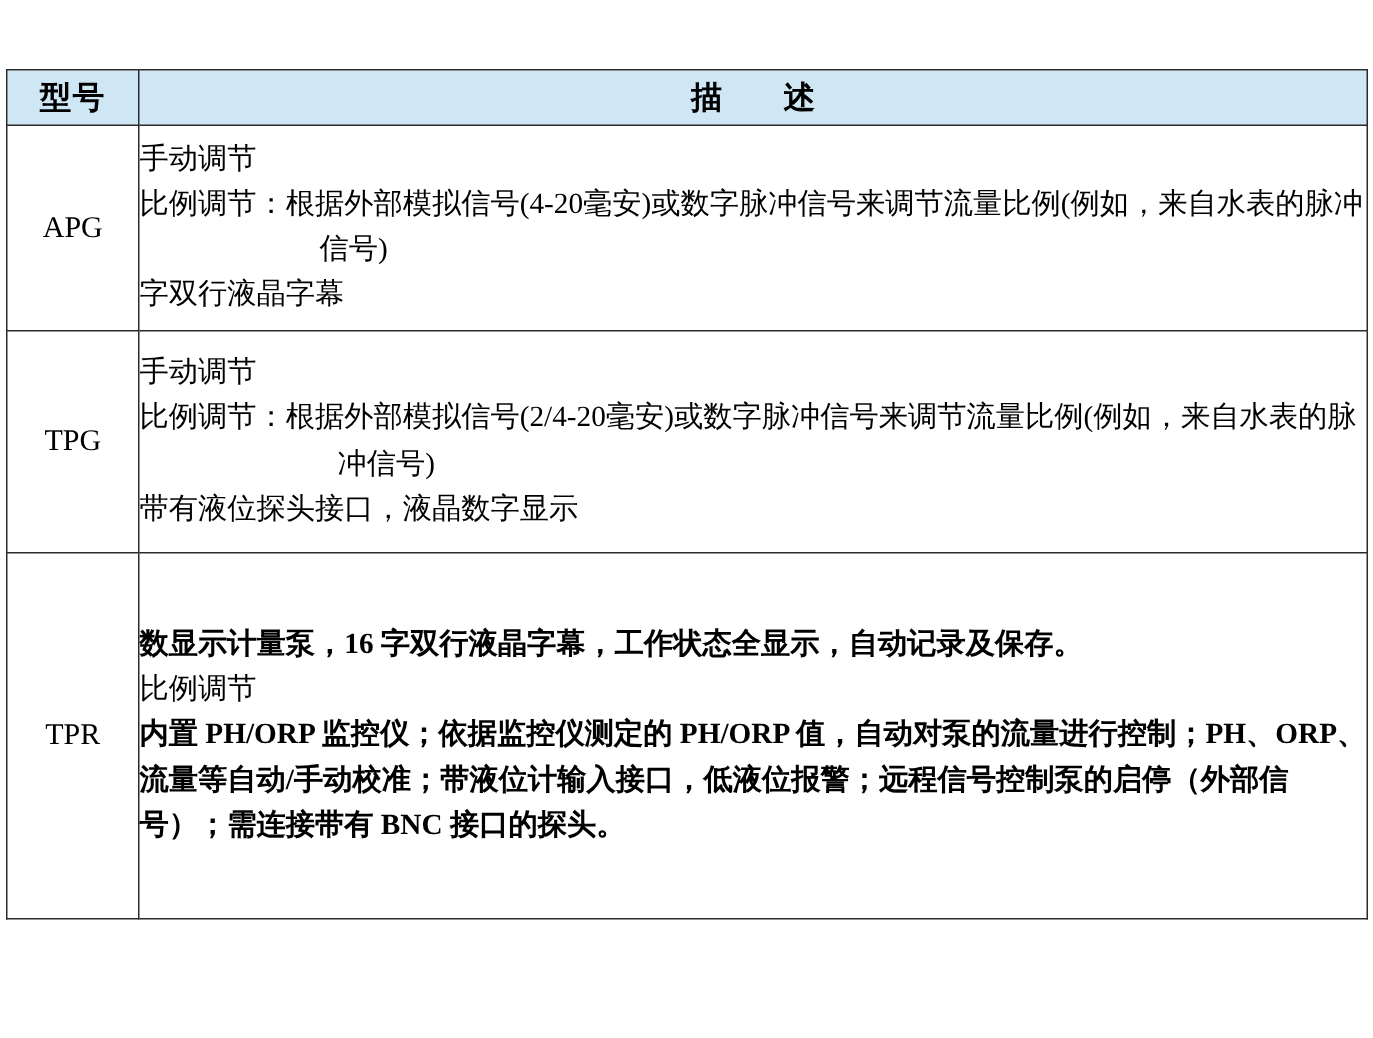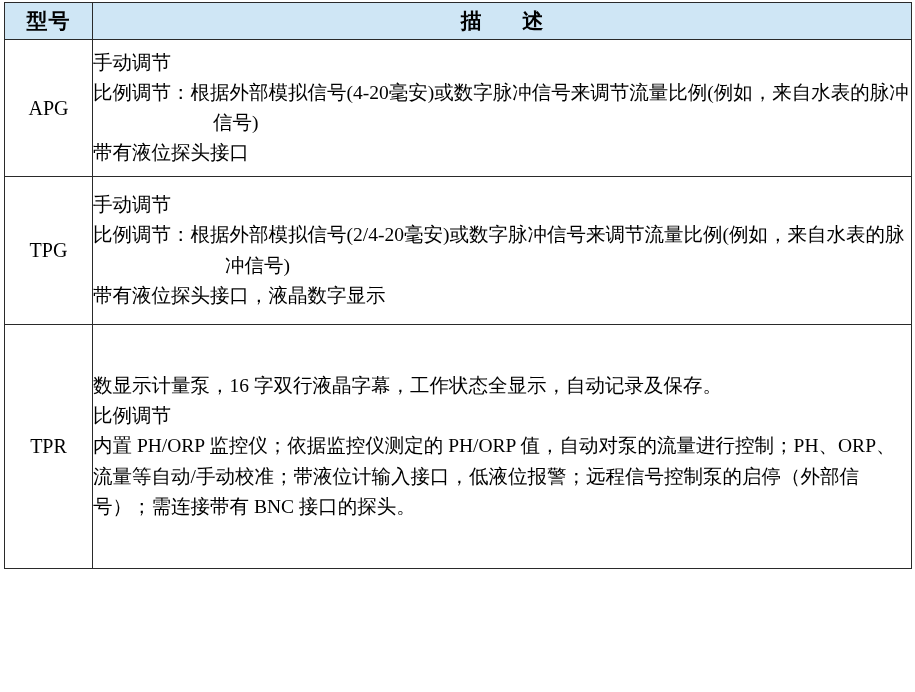--- a/index.html
+++ b/index.html
@@ -18,20 +18,21 @@
     width: 915px;
     height: 692px;
     box-sizing: border-box;
     padding: 2px 4px 0 4px;
   }
   table.spec {
     border-collapse: collapse;
     table-layout: fixed;
     width: 907px;
     border: 1.5px solid #2a2a2a;
+    margin-top: 44px;
   }
   table.spec col.c-model { width: 88px; }
   table.spec col.c-desc  { width: 819px; }
 
   table.spec th, table.spec td {
     border: 1.2px solid #2a2a2a;
     vertical-align: middle;
     padding: 0;
   }
   thead th {
@@ -65,20 +66,21 @@
     padding-left: 120px;
     text-indent: -120px;
   }
   .hang2 {
     display: block;
     padding-left: 132px;
     text-indent: -132px;
   }
   .para {
     display: block;
+    font-weight: bold;
   }
 </style>
 </head>
 <body>
 
 <div class="doc">
   <table class="spec">
     <colgroup>
       <col class="c-model">
       <col class="c-desc">
@@ -91,21 +93,21 @@
     </thead>
     <tbody>
 
 
 
       <tr style="height:137px;">
         <td class="model">APG</td>
         <td class="desc">
           <span class="line">手动调节</span>
           <span class="hang">比例调节：根据外部模拟信号(4-20毫安)或数字脉冲信号来调节流量比例(例如，来自水表的脉冲信号)</span>
-          <span class="line">带有液位探头接口</span>
+          <span class="line">字双行液晶字幕</span>
         </td>
       </tr>
 
       <tr style="height:148px;">
         <td class="model">TPG</td>
         <td class="desc">
           <span class="line">手动调节</span>
           <span class="hang2">比例调节：根据外部模拟信号(2/4-20毫安)或数字脉冲信号来调节流量比例(例如，来自水表的脉冲信号)</span>
           <span class="line">带有液位探头接口，液晶数字显示</span>
         </td>

